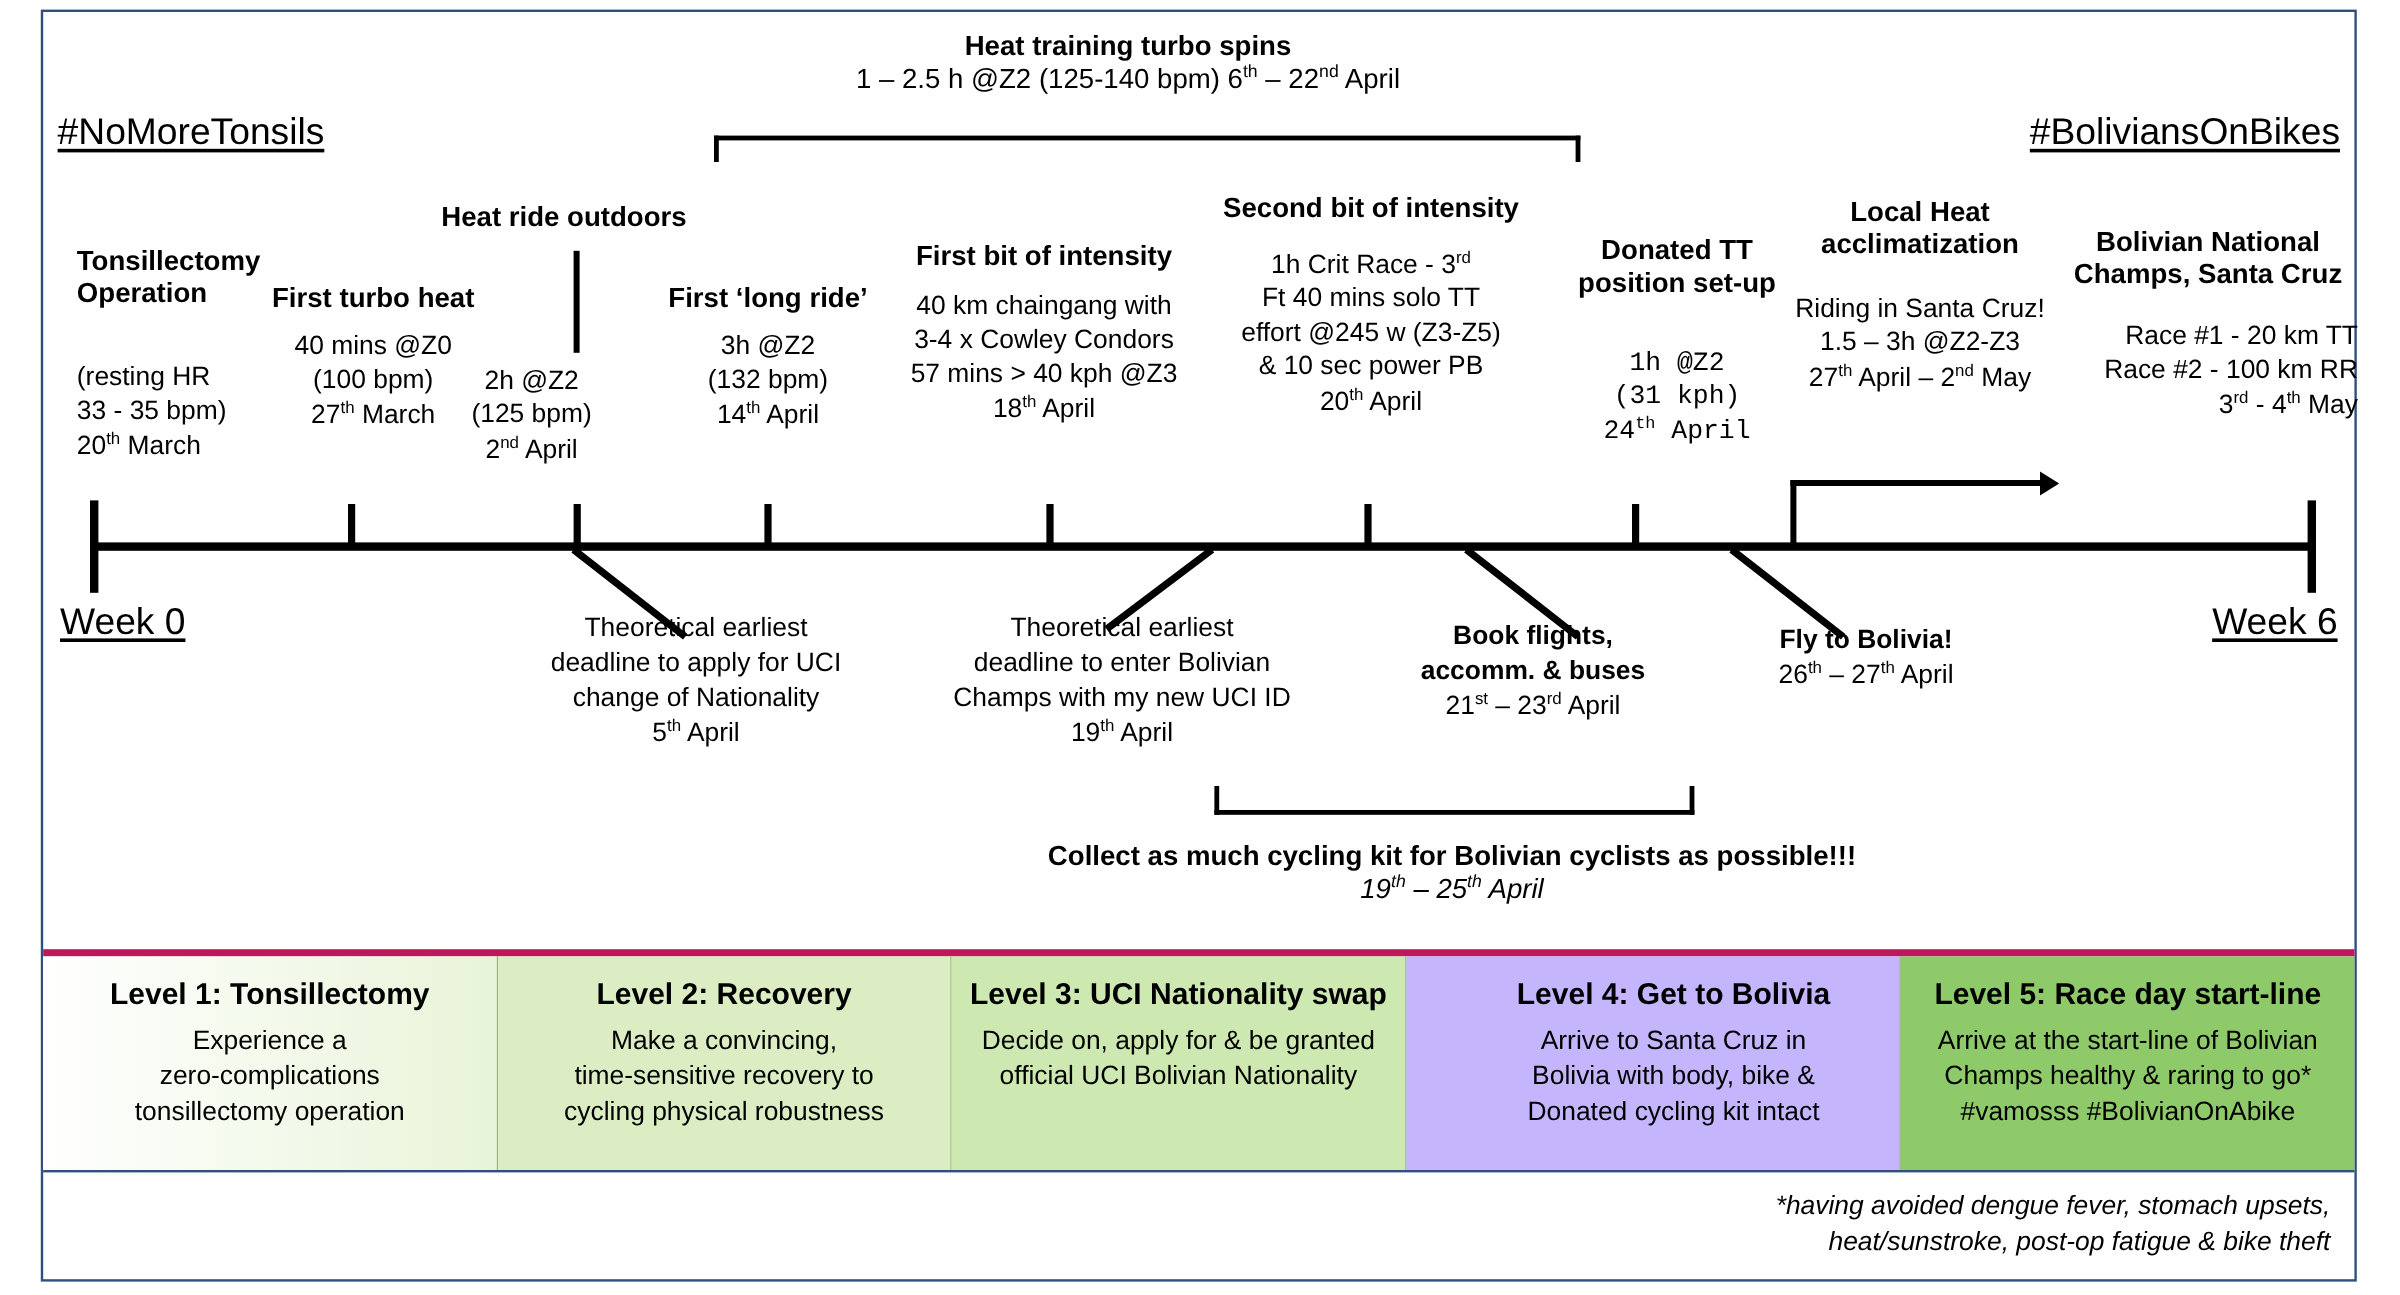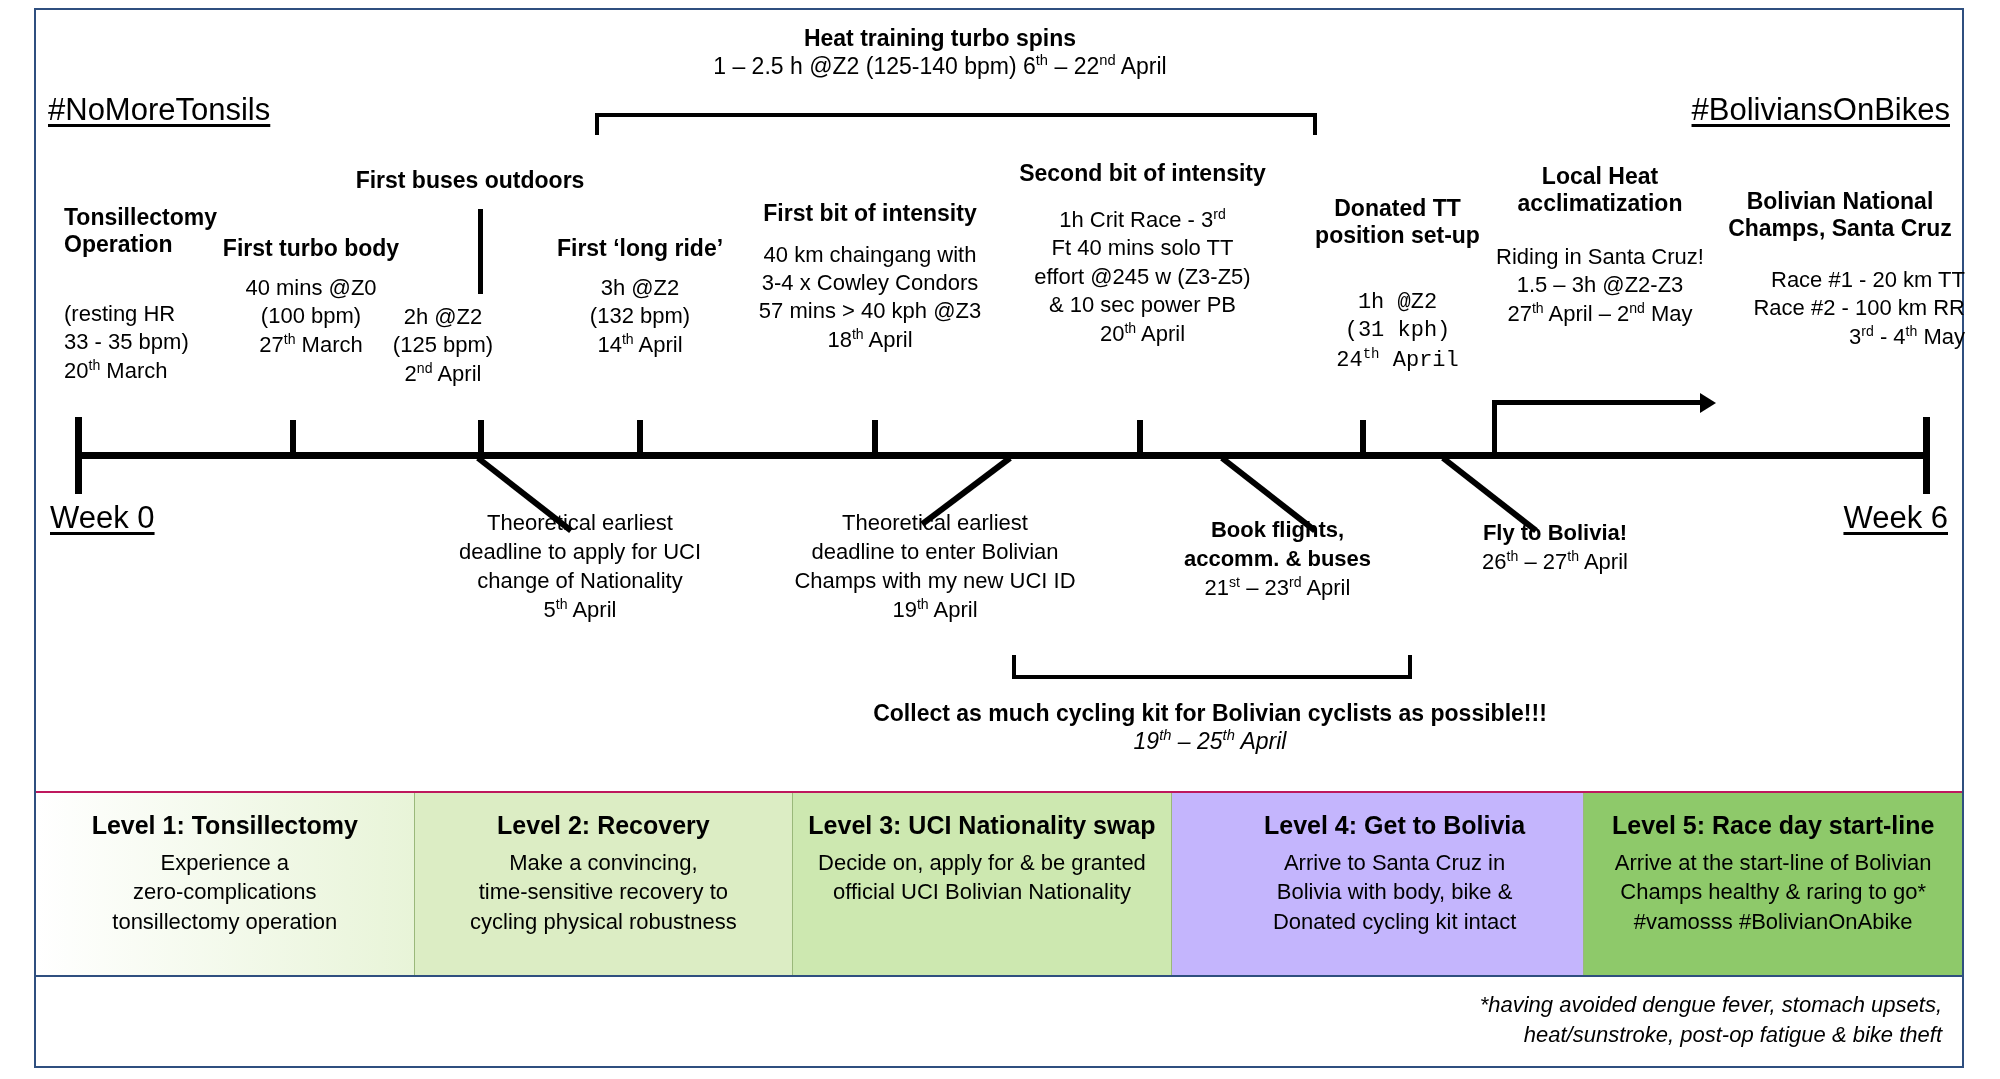--- a/index.html
+++ b/index.html
@@ -112,21 +112,21 @@
     position:absolute;
     background:#000;
   }
   
   #levels{
     position:absolute;
     left:36px; top:791px;
     width:1926px; height:186px;
     display:flex;
     box-sizing:border-box;
-    border-top:2px solid #be185d;
+    border-top:6px solid #be185d;
     border-bottom:2px solid #2f4f7f;
   }
   .level{
     flex:1 1 0;
     box-sizing:border-box;
     border-right:1px solid #9ab87a;
     padding:18px 10px 10px;
     text-align:center;
   }
   .level:last-child{border-right:none;}
@@ -167,28 +167,28 @@
 
   <div class="abs" style="left:64px; top:204px; width:180px;">
     <div class="ev-title">Tonsillectomy
 Operation</div>
     <div class="ev-body" style="margin-top:42px;">(resting HR
 33 - 35 bpm)
 20<sup>th</sup> March</div>
   </div>
 
   <div class="abs ctr" style="left:206px; top:235px; width:210px;">
-    <div class="ev-title">First turbo body</div>
+    <div class="ev-title">First turbo heat</div>
     <div class="ev-body" style="margin-top:12px;">40 mins @Z0
 (100 bpm)
 27<sup>th</sup> March</div>
   </div>
 
   <div class="abs ctr" style="left:355px; top:167px; width:230px;">
-    <div class="ev-title">First buses outdoors</div>
+    <div class="ev-title">Heat ride outdoors</div>
   </div>
   <div class="abs ctr" style="left:368px; top:303px; width:150px;">
     <div class="ev-body">2h @Z2
 (125 bpm)
 2<sup>nd</sup> April</div>
   </div>
 
   <div class="abs" style="left:478px; top:209px; width:5px; height:85px; background:#000;"></div>
 
   <div class="abs ctr" style="left:530px; top:235px; width:220px;">

